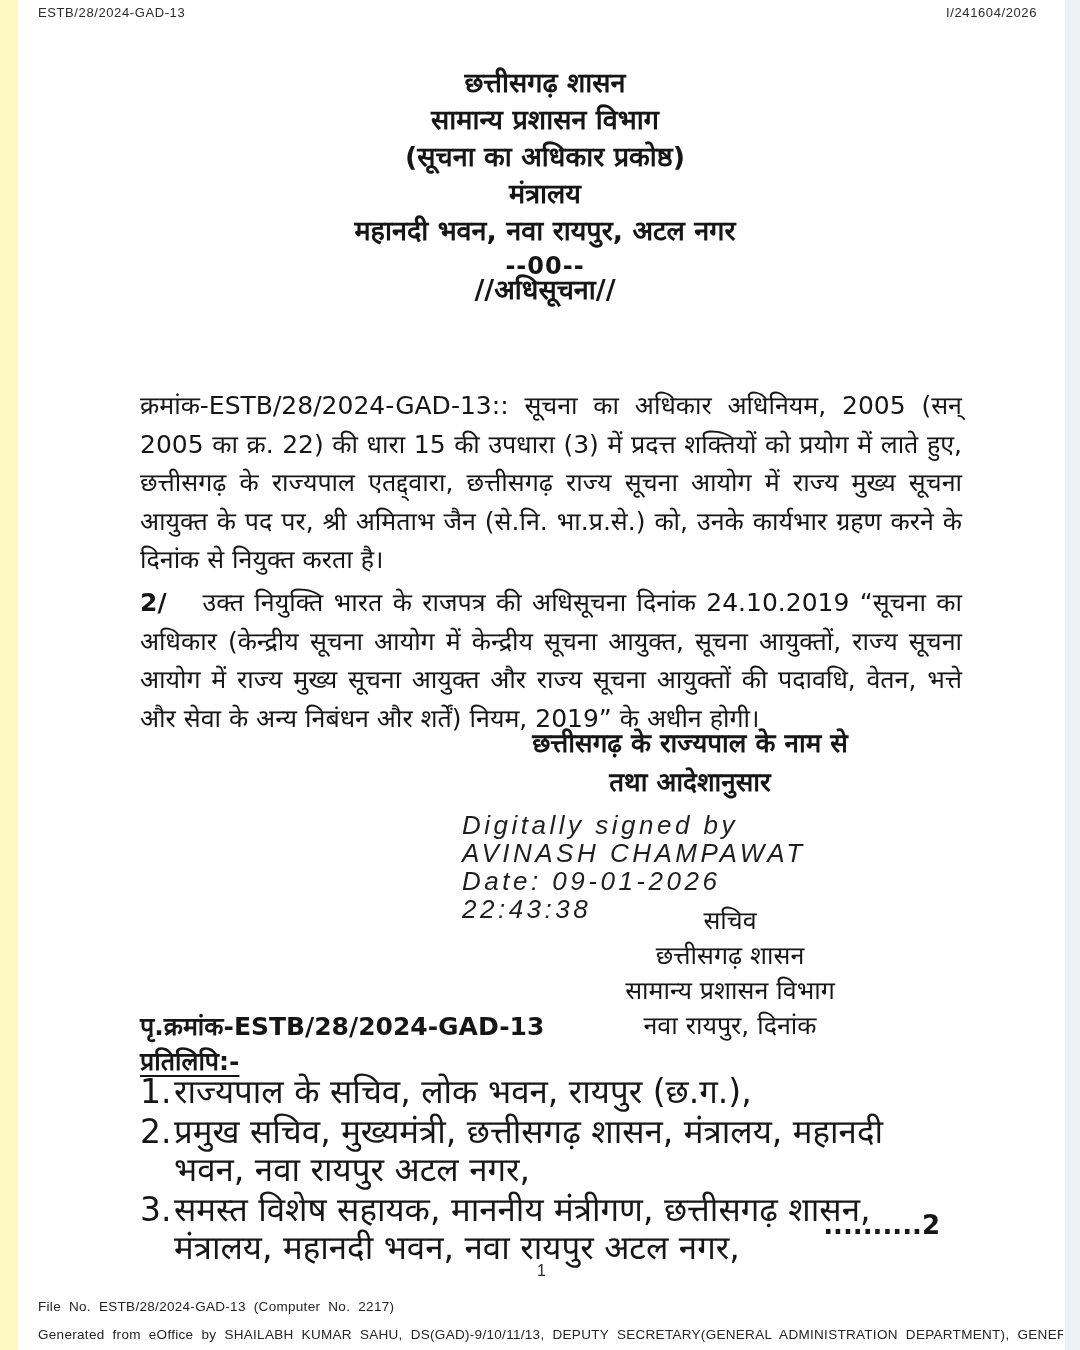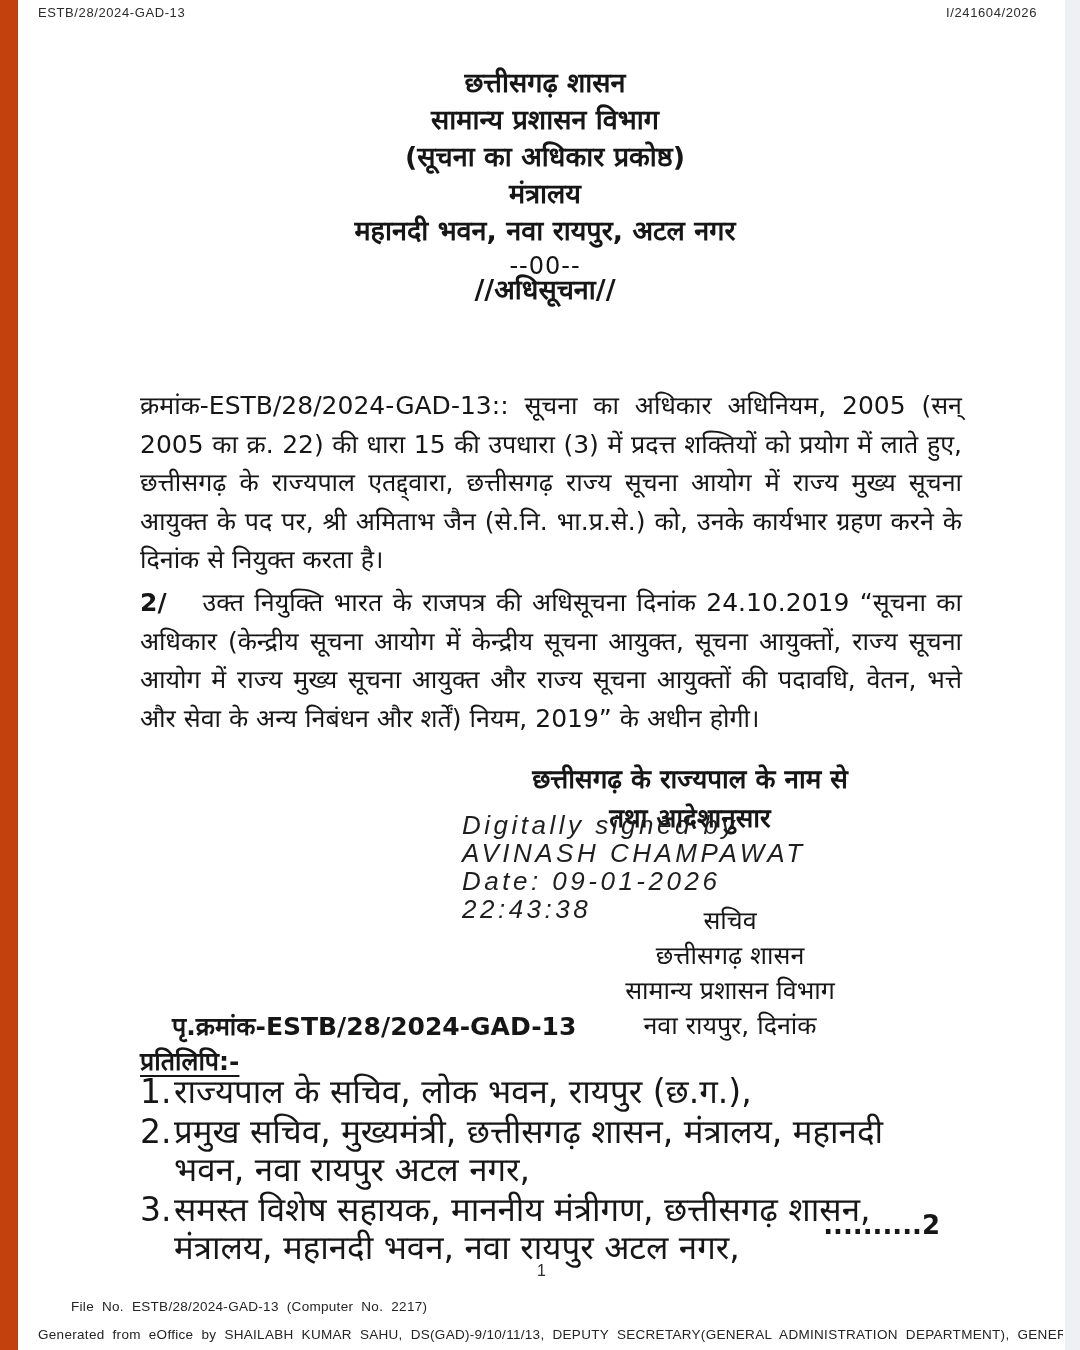--- a/index.html
+++ b/index.html
@@ -1,33 +1,33 @@
 <!DOCTYPE html>
 <html><head>
 <meta charset="utf-8">
 <style>
   html,body{margin:0;padding:0;}
   body{background:#e9ebf1;font-family:"DejaVu Sans",sans-serif;}
-  #canvas{position:relative;width:1080px;height:1350px;background:#c2410c;overflow:hidden;}
+  #canvas{position:relative;width:1080px;height:1350px;background:#fef9c3;overflow:hidden;}
   #page{position:absolute;left:18px;top:0;width:1047px;height:1350px;background:#ffffff;}
   .abs{position:absolute;}
   .mono-ref{font-family:"Liberation Sans","DejaVu Sans",sans-serif;font-size:13px;
             letter-spacing:0.6px;color:#2b2b2b;}
   .hindi{color:#161616;}
   .doc-center{left:140px;width:810px;text-align:center;}
   .hdr{font-size:27px;font-weight:bold;line-height:37px;}
-  .sep{font-size:24px;font-weight:normal;line-height:34px;letter-spacing:1px;}
+  .sep{font-size:24px;font-weight:bold;line-height:34px;letter-spacing:1px;}
   .title{font-size:27px;font-weight:bold;}
   .dateline{font-size:26px;font-weight:bold;text-align:right;}
   .body-par{left:140px;width:822px;font-size:25px;line-height:38.5px;
             text-align:justify;text-justify:inter-word;}
   .b{font-weight:normal;}
   .p2num{font-weight:bold;margin-right:36px;}
   .order-blk{left:450px;width:480px;text-align:center;font-size:26px;
-             font-weight:bold;line-height:39px;margin-top:36px;}
+             font-weight:bold;line-height:39px;}
   .digisign{left:462px;width:560px;font-family:"Liberation Sans","DejaVu Sans",sans-serif;
             font-size:26px;line-height:28px;letter-spacing:3.5px;color:#1f1f1f;}
   .sign-blk{left:555px;width:350px;text-align:center;font-size:25px;line-height:35px;}
   .endors-ref{left:140px;font-size:25px;font-weight:bold;}
   .copy-label{left:140px;font-size:25px;font-weight:bold;text-decoration:underline;
               text-underline-offset:5px;}
   .copy-list{left:140px;width:822px;font-size:33px;line-height:38px;}
   .copy-item{padding-left:34px;margin-bottom:2px;}
   .copy-item .num{display:inline-block;width:34px;margin-left:-34px;}
   .dots{left:140px;width:800px;text-align:right;font-size:26px;font-weight:bold;}
@@ -79,39 +79,39 @@
       <div>22:43:38</div>
     </div>
 
     <div class="abs sign-blk hindi" style="left:537px;top:903px;">
       <div class="b">सचिव</div>
       <div>छत्तीसगढ़ शासन</div>
       <div>सामान्य प्रशासन विभाग</div>
       <div class="b">नवा रायपुर, दिनांक</div>
     </div>
 
-    <div class="abs endors-ref hindi" style="left:122px;top:1008px;margin-left:32px;">पृ.क्रमांक-ESTB/28/2024-GAD-13</div>
+    <div class="abs endors-ref hindi" style="left:122px;top:1008px;">पृ.क्रमांक-ESTB/28/2024-GAD-13</div>
     <div class="abs copy-label hindi" style="left:122px;top:1043px;">प्रतिलिपि:-</div>
 
     <div class="abs copy-list hindi" style="left:122px;top:1073px;">
       <div class="copy-item">
         <span class="num">1.</span><span>राज्यपाल के सचिव, लोक भवन, रायपुर (छ.ग.),</span>
       </div>
       <div class="copy-item">
         <span class="num">2.</span><span>प्रमुख सचिव, मुख्यमंत्री, छत्तीसगढ़ शासन, मंत्रालय, महानदी भवन, नवा रायपुर अटल नगर,</span>
       </div>
       <div class="copy-item">
         <span class="num">3.</span><span>समस्त विशेष सहायक, माननीय मंत्रीगण, छत्तीसगढ़ शासन, मंत्रालय, महानदी भवन, नवा रायपुर अटल नगर,</span>
       </div>
     </div>
 
     <div class="abs dots hindi" style="left:122px;top:1210px;">..........2</div>
 
     <div class="abs pgnum" style="top:1262px;">1</div>
 
-    <div class="abs footer-line" style="left:20px;top:1299px;margin-left:33px;">File No. ESTB/28/2024-GAD-13 (Computer No. 2217)</div>
+    <div class="abs footer-line" style="left:20px;top:1299px;">File No. ESTB/28/2024-GAD-13 (Computer No. 2217)</div>
     <div id="gen-line-wrap" class="abs" style="top:1324px;">
       <span class="footer-line">Generated from eOffice by SHAILABH KUMAR SAHU, DS(GAD)-9/10/11/13, DEPUTY SECRETARY(GENERAL ADMINISTRATION DEPARTMENT), GENERAL ADMINISTRATION DEPARTMENT on 09/01/2026</span>
     </div>
 
   </div>
   <div id="gutter-right"></div>
 </div>
 
 </body></html>

